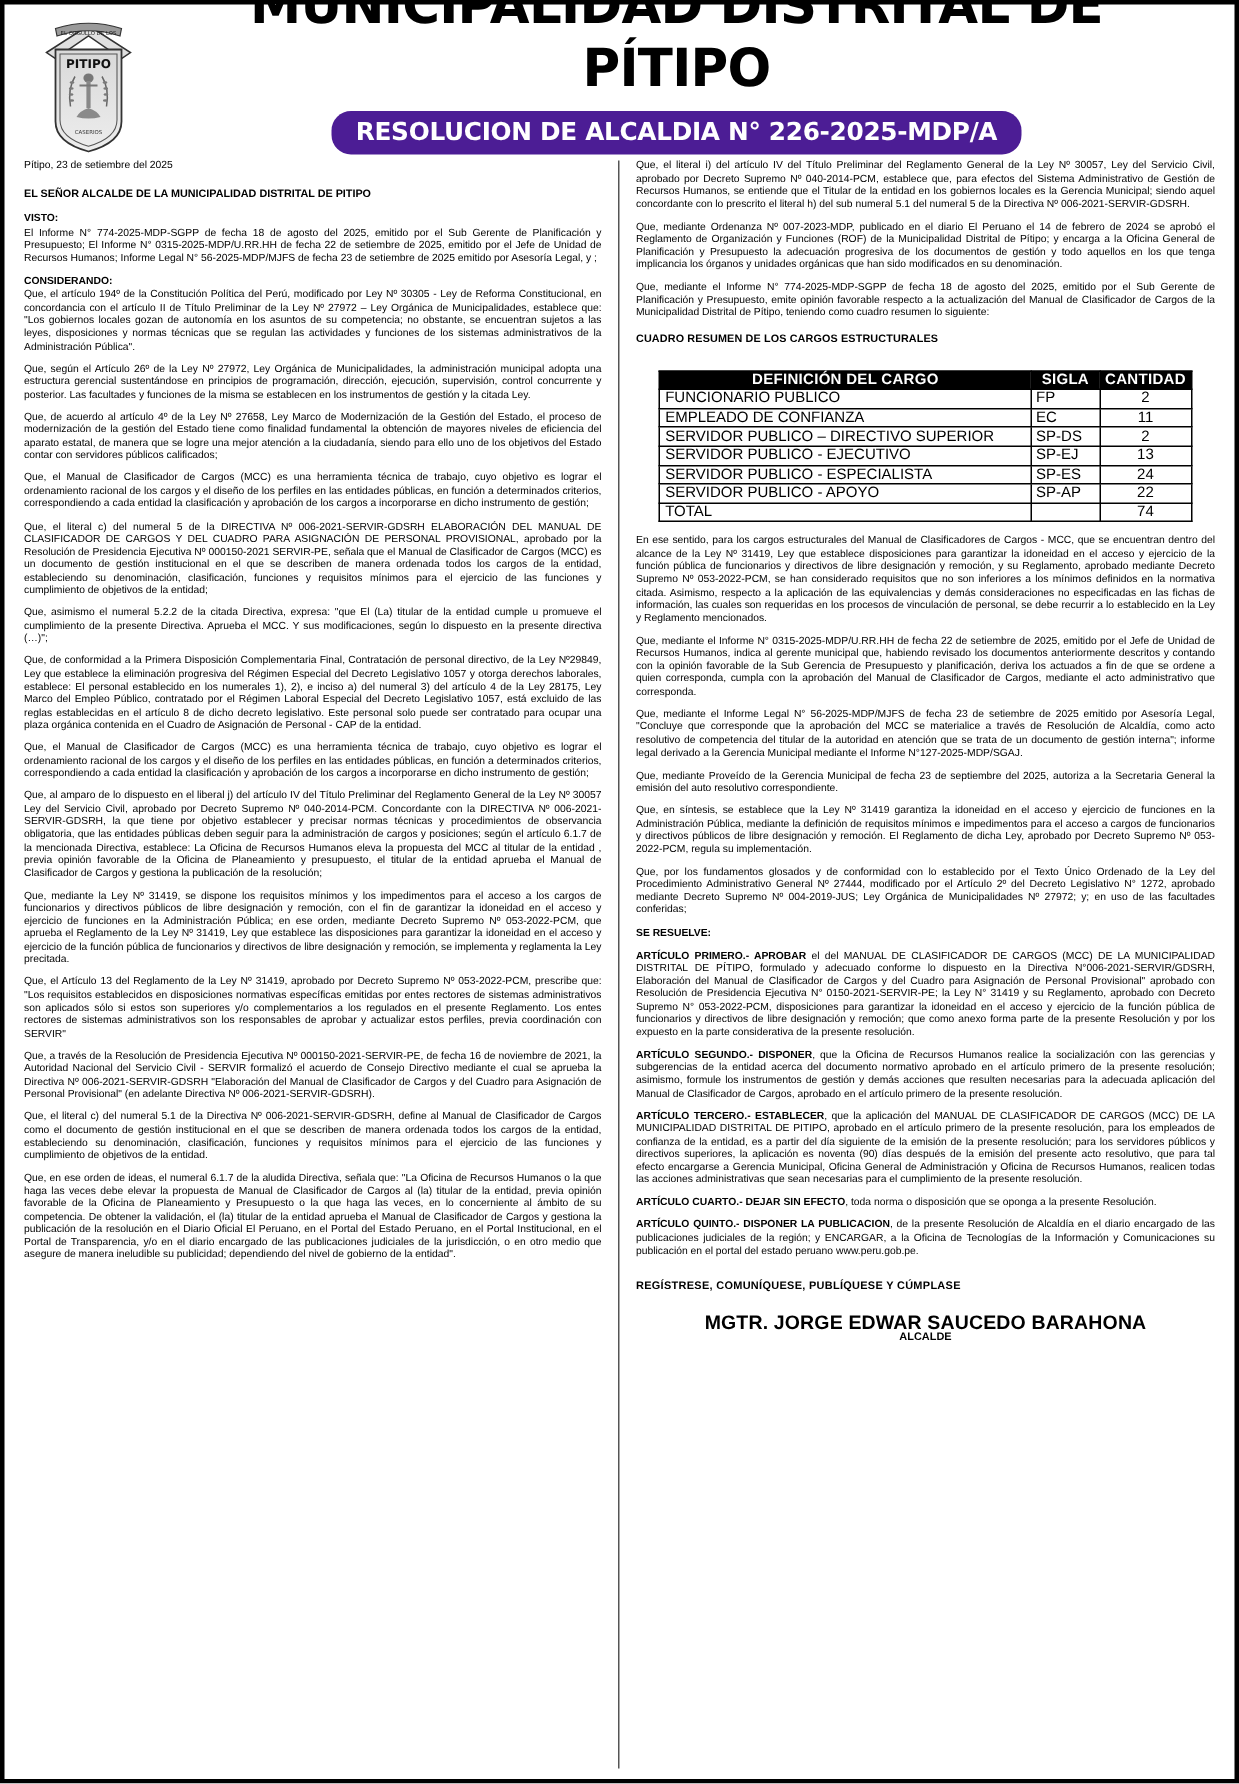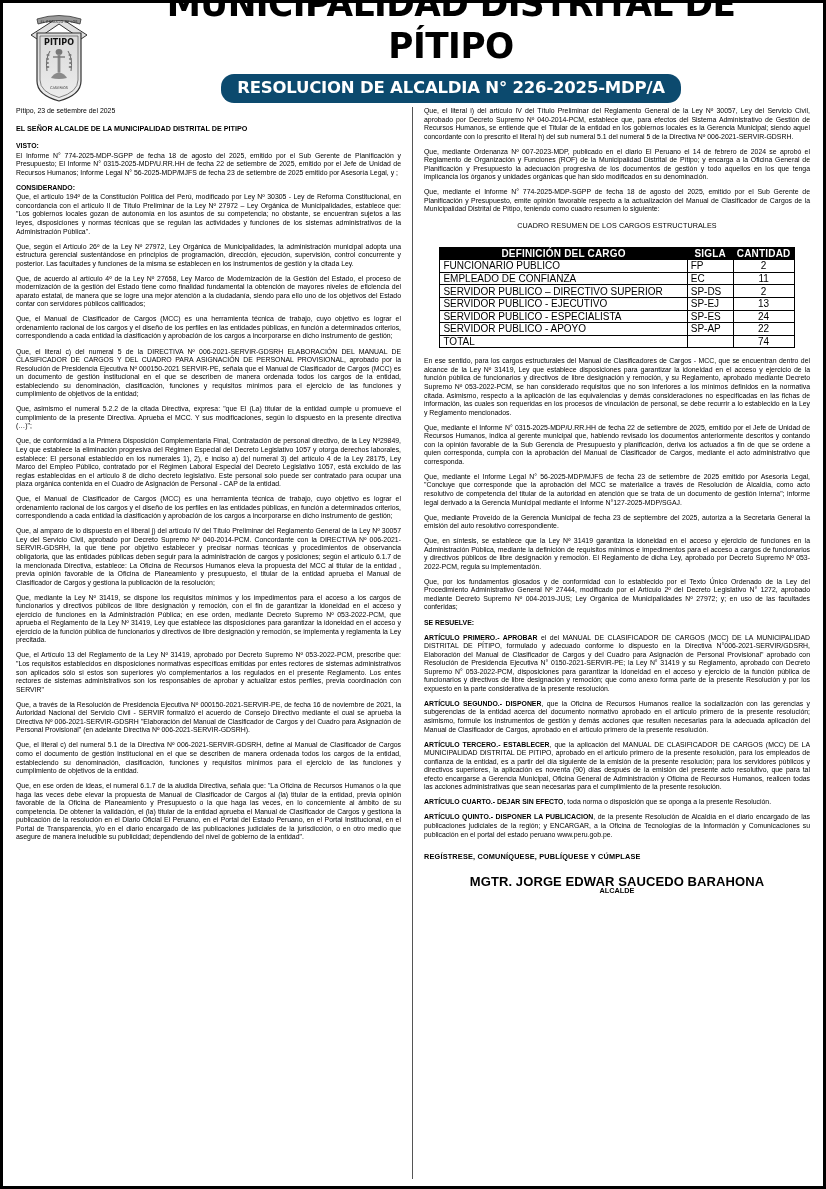--- a/index.html
+++ b/index.html
@@ -43,21 +43,21 @@
     font-family: "DejaVu Sans", sans-serif;
     font-weight: bold;
     font-size: 35px;
     line-height: 42px;
     letter-spacing: -0.5px;
     margin-top: 6px;
     transform: scaleX(0.98);
   }
   .res-banner-wrap { margin-top: 7px; display: flex; justify-content: center; }
   .res-banner {
-    background: #0c4a6e;
+    background: #4c1d95;
     color: #fff;
     font-family: "DejaVu Sans", sans-serif;
     font-weight: bold;
     font-size: 16.5px;
     line-height: 16px;
     padding: 6px 16px 7px 16px;
     border-radius: 13px;
     letter-spacing: -0.2px;
     white-space: nowrap;
   }
@@ -78,22 +78,21 @@
   .col-left { border-right: 1px solid #555; padding-left: 7px; padding-right: 11px;}
   .col-right { padding-left: 11px; padding-right: 7px;}
   .p { margin: 0 0 6.5px 0; text-align: justify; }
   .p:last-child { margin-bottom: 0; }
   .b { font-weight: bold; }
   .lbl { font-weight: bold; margin: 0 0 1px 0; text-align: left;}
   .place { margin: 0 0 9px 0; text-align: left; }
   .addressee { font-weight: bold; margin: 0 0 9px 0; text-align: left; font-size: 7.2px;}
   
   .table-title {
-    font-weight: normal;
-    text-align: center;
+    font-weight: bold;
     font-size: 7.2px;
     margin: 8px 0 3px 0;
     letter-spacing: 0.1px;
   }
   table.cargos {
     border-collapse: collapse;
     width: 92%;
     margin: 16px auto 9px auto;
     font-size: 10px;
     border: 1.6px solid #000;

